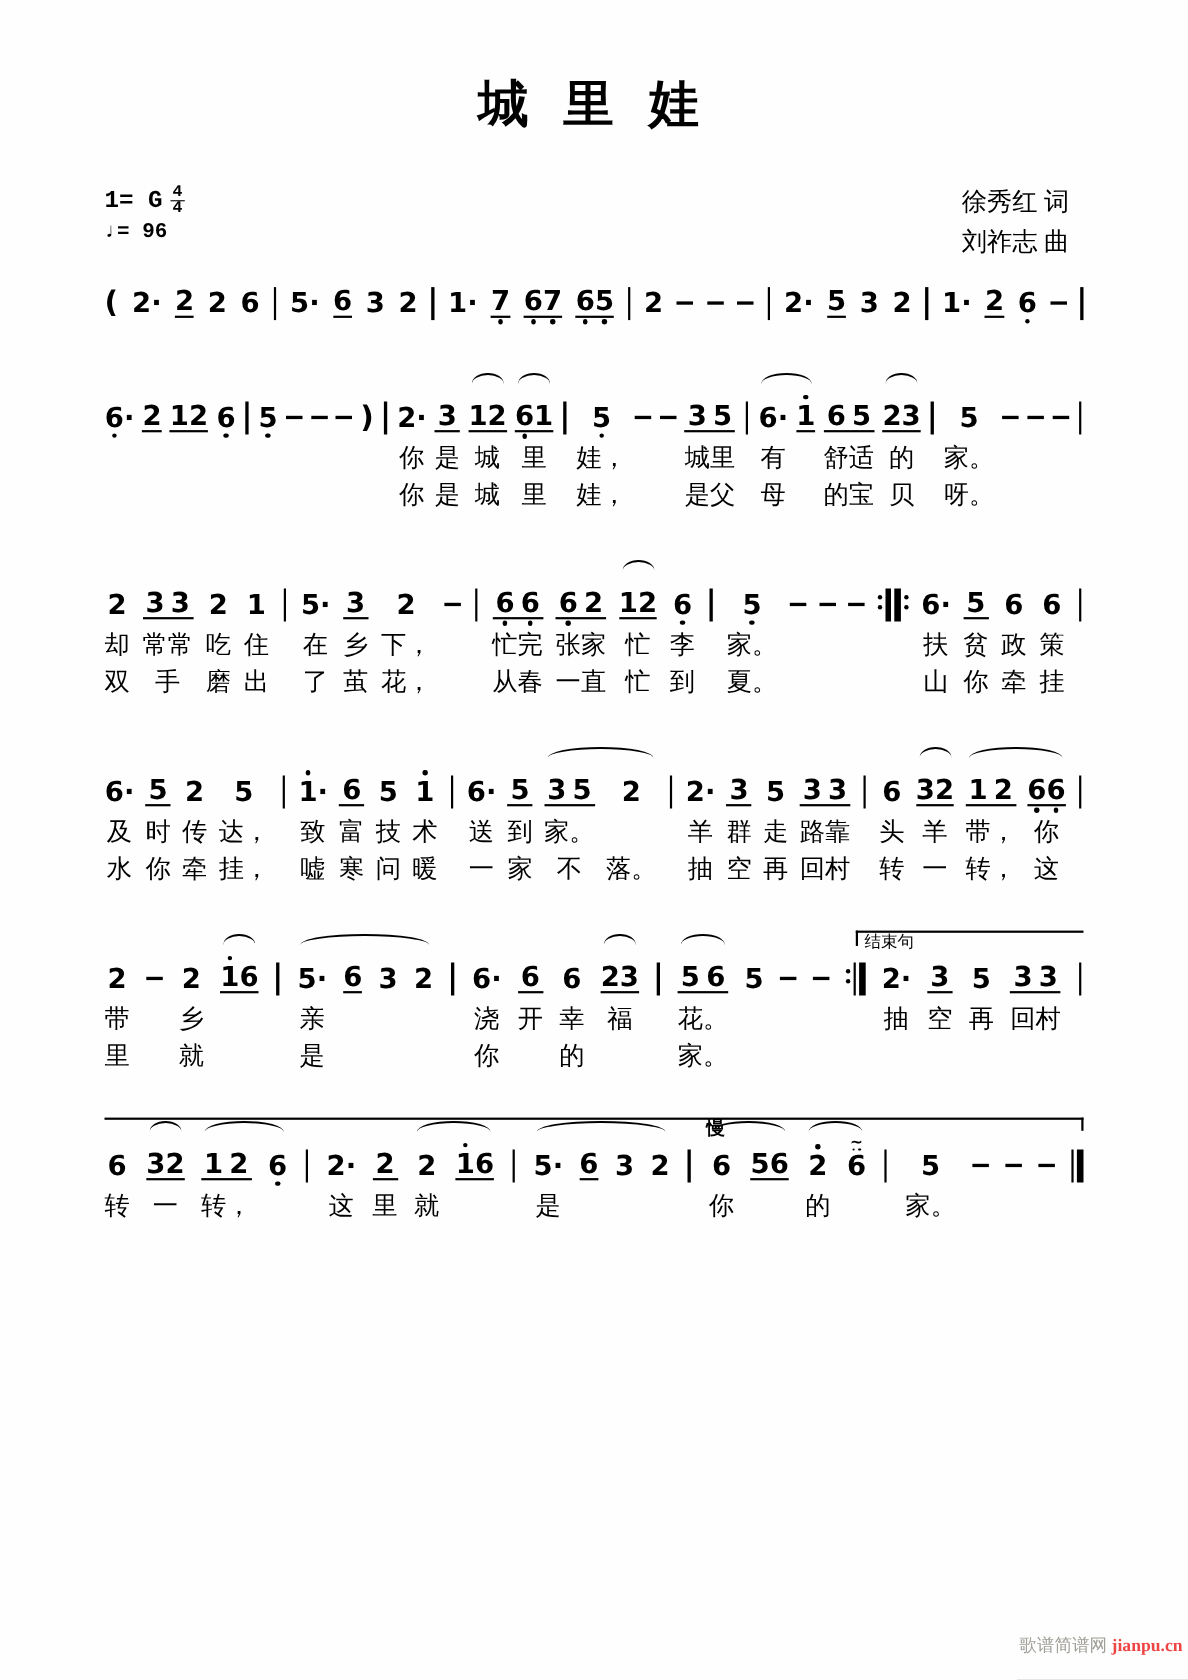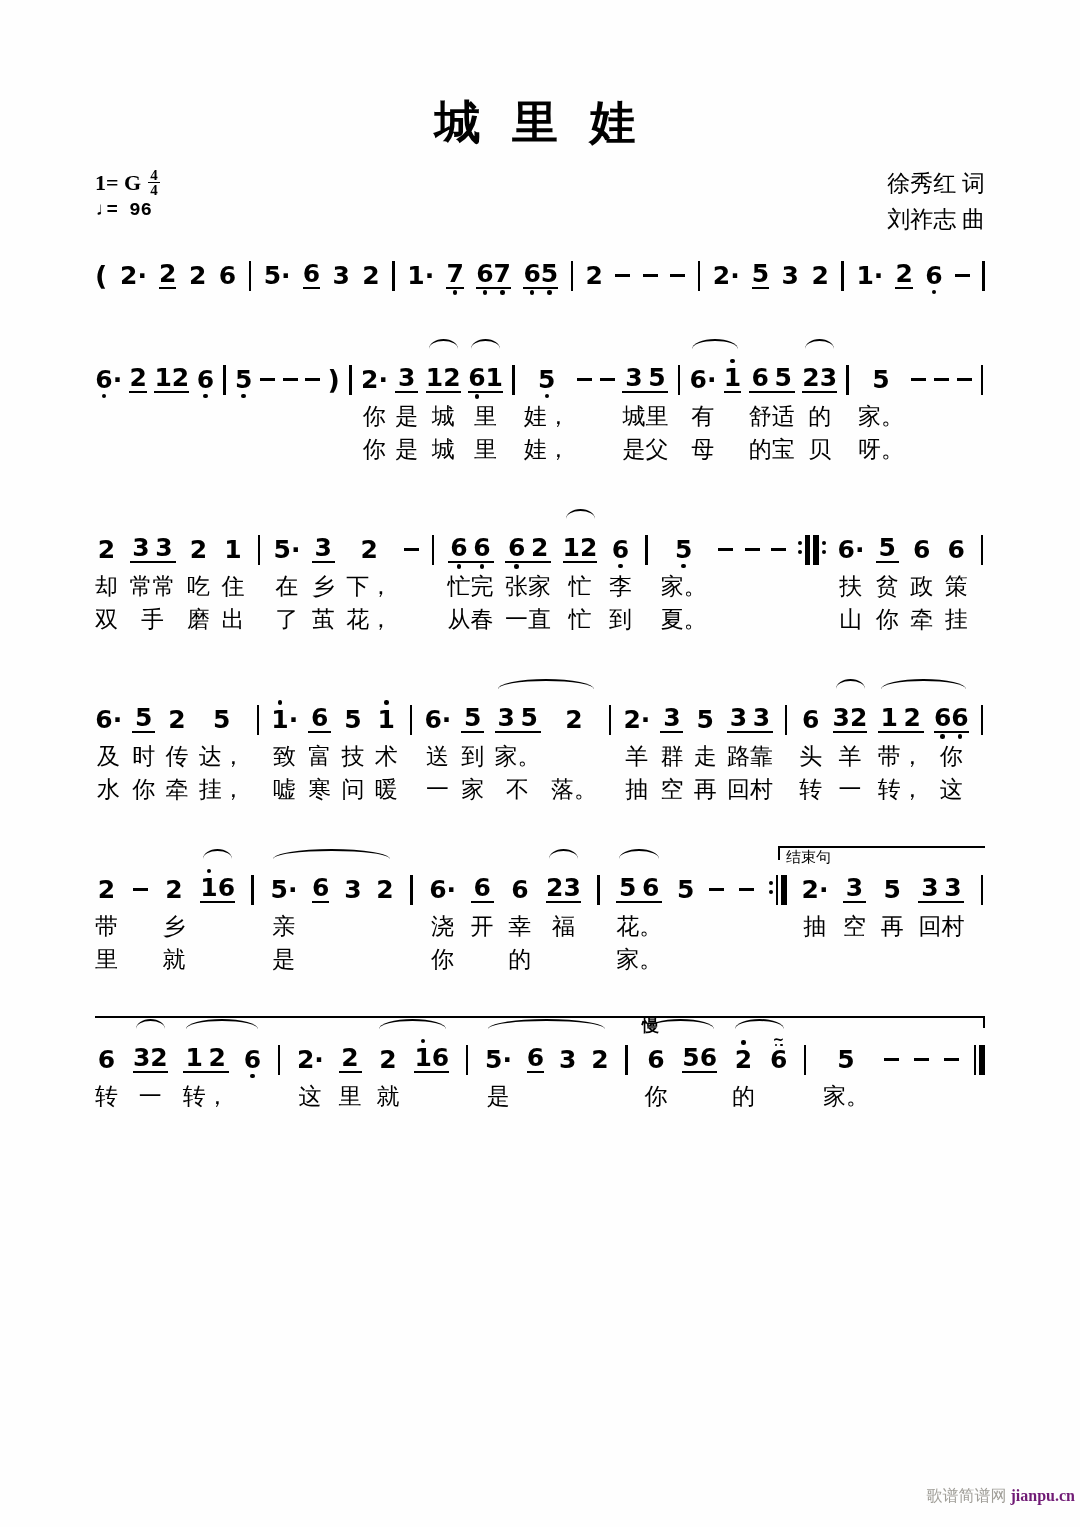--- a/index.html
+++ b/index.html
@@ -1,25 +1,25 @@
 <!DOCTYPE html>
 <html><head>
 <meta charset="utf-8">
 <style>
   * { margin:0; padding:0; box-sizing:border-box; }
   body { background:#888; font-family:"Liberation Serif", serif; }
   .page { position:relative; width:1080px; height:1527px; background:#fefefe; margin:0 auto; overflow:hidden; color:#000; }
   .head { position:relative; height:232px; }
-  .title { text-align:center; padding-top:92px; font-size:46px; font-weight:bold; letter-spacing:10px; }
+  .title { text-align:center; padding-top:64px; font-size:46px; font-weight:bold; letter-spacing:10px; }
   .keyblock { position:absolute; left:95px; top:168px; font-weight:bold; }
-  .keysig { font-size:22px; font-family:Liberation Serif, serif; display:flex; align-items:center; }
+  .keysig { font-size:22px; font-family:Liberation Mono, monospace; display:flex; align-items:center; }
   .frac { display:inline-flex; flex-direction:column; align-items:center; font-size:15px; line-height:14px; margin-left:7px; }
   .frac .ft { border-bottom:1.5px solid #000; padding:0 2px; }
   .tempo { font-size:19px; font-family:Liberation Mono, monospace; margin-top:2px; }
-  .credits { position:absolute; right:95px; top:166px; text-align:right; font-size:23px; line-height:36px; }
+  .credits { position:absolute; right:108px; top:166px; text-align:right; font-size:23px; line-height:36px; }
   .score { margin:0 95px; }
   .sys { position:relative; padding-top:16px; margin-bottom:40px; }
   .srow { display:flex; justify-content:space-between; align-items:flex-start; }
   .col { display:flex; flex-direction:column; align-items:stretch; }
   .np { height:48px; display:flex; flex-direction:column; align-items:center; }
   .tr,.dr,.br { display:flex; width:100%; justify-content:space-around; }
   .tr { height:14px; align-items:flex-end; }
   .dr { height:26px; font-family:"DejaVu Sans", sans-serif; font-weight:bold; font-size:25px; line-height:25px; }
   .dr.u { border-bottom:2.5px solid #000; padding-bottom:1px; height:29px; }
   .br { height:8px; align-items:flex-start; }
@@ -2279,16 +2279,16 @@
         <div class="slur" style="left: 393px; width: 117px; top: 3px;"></div>
         <div class="slur" style="left: 552px; width: 67px; top: 3px;"></div>
         <div class="slur" style="left: 640px; width: 49px; top: 3px;"></div>
         <div class="anlabel" style="left: 547px; top: -2px;">慢</div>
       </div>
     </div>
 
 
   <div class="watermark">
     <span style="color: rgb(160, 158, 152);">歌谱简谱网</span>
-    <span style="color: #701a75; font-weight: bold;">jianpu.cn</span>
+    <span style="color: #ef4444; font-weight: bold;">jianpu.cn</span>
   </div>
 
 </div>
 
 </body></html>

